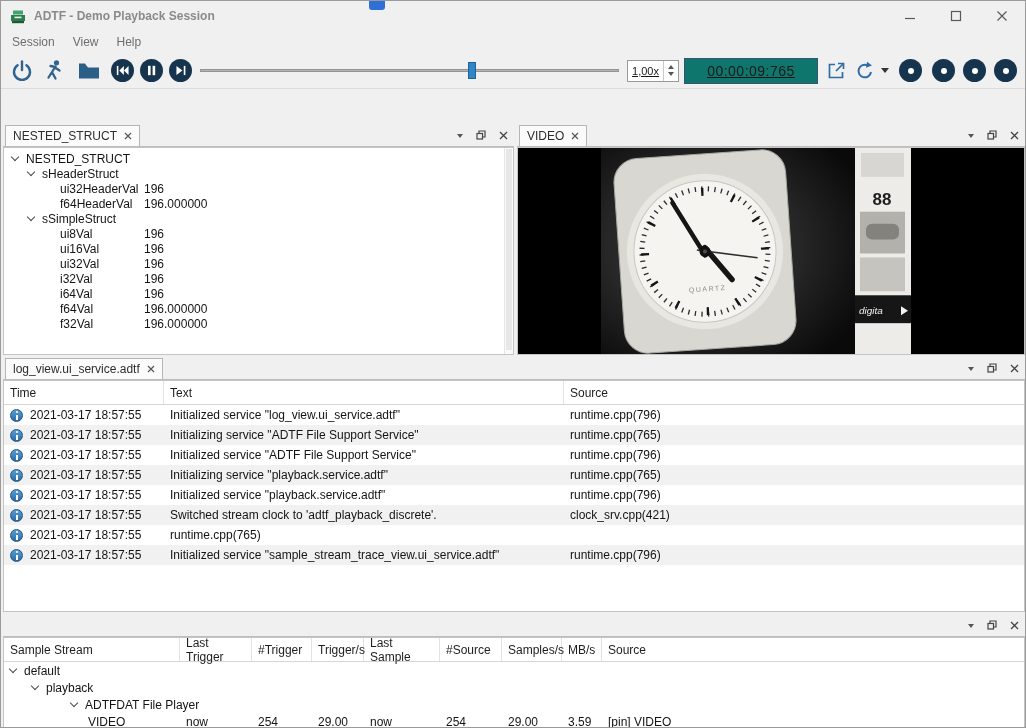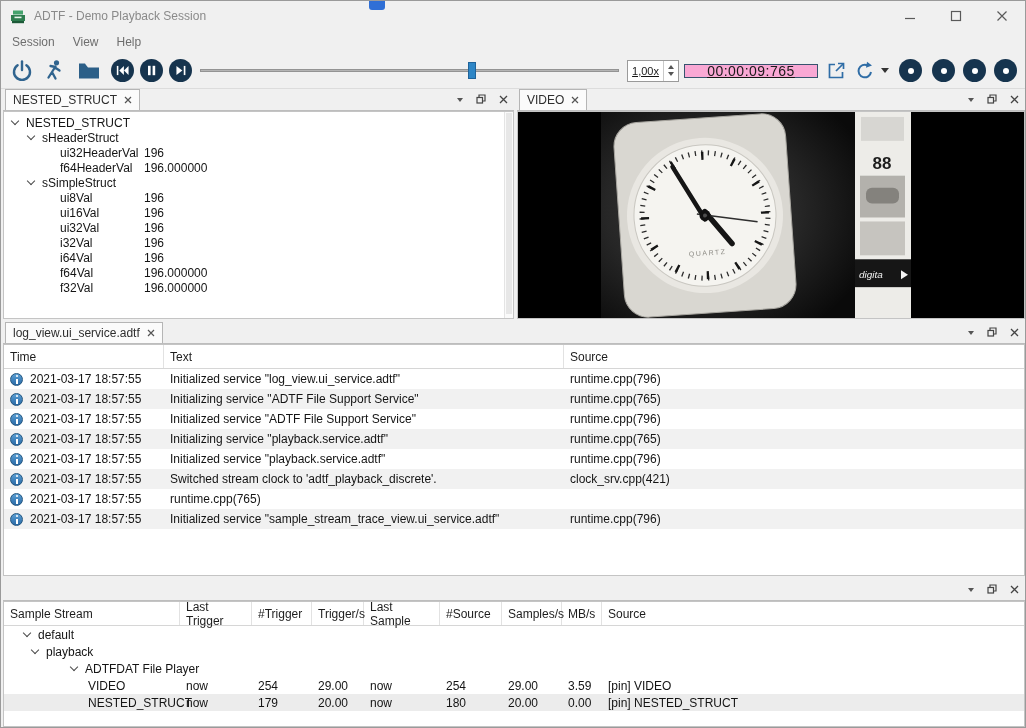--- a/index.html
+++ b/index.html
@@ -3,21 +3,21 @@
 <meta charset="utf-8">
 <style>
   * { margin:0; padding:0; box-sizing:border-box; }
   html,body { width:1026px; height:728px; overflow:hidden; }
   body {
     font-family:"Liberation Sans", sans-serif; font-size:12px;
     background:#f0f0f0; color:#141414; position:relative;
     border:1px solid #9a9a9a;
   }
   
-  .titlebar { position:absolute; left:0; top:0; width:100%; height:30px; display:flex; align-items:center; }
+  .titlebar { position:absolute; left:0; top:0; width:100%; height:30px; display:flex; align-items:center;font-weight:bold; }
   .app-icon { width:18px; height:18px; margin:0 7px 0 8px; display:inline-flex; }
   .title-text { color:#8a8a8a; font-size:12px; }
   .overlay-chip { position:absolute; left:368px; top:0; width:16px; height:9px; background:#2f6fd6; border-radius:0 0 3px 3px; }
   .win-controls { position:absolute; right:0; top:0; height:30px; display:flex; }
   .win-btn { width:46px; height:30px; display:flex; align-items:center; justify-content:center; }
   
   .menubar { position:absolute; left:0; top:30px; width:100%; height:22px; display:flex; align-items:center; padding-left:2px; }
   .menu-item { padding:3px 9px; color:#6e6e6e; }
   
   .toolbar { position:absolute; left:0; top:52px; width:100%; height:36px; display:flex; align-items:center; padding:0 8px; border-bottom:1px solid #dcdcdc;text-decoration:underline; }
@@ -25,25 +25,25 @@
   .circle-btn { width:23px; height:23px; border-radius:50%; background:#16344e; display:flex; align-items:center; justify-content:center; flex:0 0 auto; }
   .dot { width:6px; height:6px; border-radius:50%; background:#fff; }
   .slider { position:relative; flex:1 1 auto; height:23px; margin:0 8px; }
   .slider-track { position:absolute; left:0; right:0; top:10px; height:3px; background:#b4b4b4; border:1px solid #939393; }
   .slider-handle { position:absolute; left:268px; top:3px; width:8px; height:17px; background:#2e86c6; border:1px solid #1f639a; }
   .spin { border:1px solid #9a9a9a; background:#fff; height:22px; display:flex; align-items:center; flex:0 0 auto; }
   .spin-text { padding:0 4px; font-size:11px; color:#1a1a1a; }
   .spin-arrows { display:flex; flex-direction:column; justify-content:center; gap:3px; padding:0 4px; border-left:1px solid #c9c9c9; height:100%; }
   .tri-up { width:0; height:0; border-left:3.5px solid transparent; border-right:3.5px solid transparent; border-bottom:4px solid #555; }
   .tri-down { width:0; height:0; border-left:3.5px solid transparent; border-right:3.5px solid transparent; border-top:4px solid #555; }
-  .time-box { margin-left:5px; width:134px; height:14px; border:1px solid #37536e; background:#f9a8d4; display:flex; align-items:center; justify-content:center; font-size:14px; letter-spacing:.5px; color:#1a1a1a; flex:0 0 auto; }
+  .time-box { margin-left:5px; width:134px; height:26px; border:1px solid #37536e; background:#0f766e; display:flex; align-items:center; justify-content:center; font-size:14px; letter-spacing:.5px; color:#1a1a1a; flex:0 0 auto; }
   .caret { width:0; height:0; border-left:4px solid transparent; border-right:4px solid transparent; border-top:5px solid #333; }
   .gap6 { margin-left:6px; } .gap8 { margin-left:8px; } .gap10 { margin-left:10px; }
   
-  .panel { position:absolute; background:#f0f0f0; }
+  .panel { position:absolute; background:#f0f0f0;margin-top:36px; }
   .panel-bar { position:relative; height:22px; border-bottom:1px solid #bdbdbd; display:flex; align-items:flex-end; padding-left:2px; }
   .tab { height:21px; background:#fbfbfb; border:1px solid #b5b5b5; border-bottom:none; display:flex; align-items:center; padding:0 7px; color:#2e2e2e; }
   .tab-close { margin-left:7px; display:inline-flex; }
   .bar-icons { position:absolute; right:6px; top:4px; display:flex; gap:13px; align-items:center; }
   .panel-content { position:absolute; left:0; right:0; top:22px; bottom:0; background:#fff; border:1px solid #c4c4c4; overflow:hidden; }
   
   .trow { position:relative; height:15px; display:flex; align-items:center; }
   .chev { width:6px; height:6px; border-right:1.5px solid #4a4a4a; border-bottom:1.5px solid #4a4a4a; transform:rotate(45deg); margin-right:8px; margin-top:-3px; flex:0 0 auto; }
   .tval { position:absolute; left:140px; }
   .ind0 { padding-left:8px; } .ind1 { padding-left:24px; } .ind2 { padding-left:56px; }
@@ -62,21 +62,21 @@
   .lc { padding:0 6px; display:flex; align-items:center; gap:7px; overflow:hidden; white-space:nowrap; }
   .info-icon { position:relative; width:13px; height:13px; border-radius:50%; background:linear-gradient(#5a9fd4,#2b6aa6); border:1px solid #24567f; flex:0 0 auto; }
   .info-icon::before { content:""; position:absolute; left:4.6px; top:1.8px; width:2px; height:2px; background:#fff; border-radius:50%; }
   .info-icon::after { content:""; position:absolute; left:4.6px; top:5px; width:2px; height:5px; background:#fff; }
   
   .tw1{width:176px;flex:0 0 auto;} .tw2{width:72px;flex:0 0 auto;} .tw3{width:60px;flex:0 0 auto;}
   .tw4{width:52px;flex:0 0 auto;} .tw5{width:76px;flex:0 0 auto;} .tw6{width:62px;flex:0 0 auto;}
   .tw7{width:60px;flex:0 0 auto;} .tw8{width:40px;flex:0 0 auto;} .tw9{flex:1 1 auto;}
   .srow { position:relative; height:17px; display:flex; align-items:center; }
   .srow.alt { background:#ececec; }
-  .tind0{padding-left:20px;text-align:center;} .tind1{padding-left:28px;} .tind2{padding-left:67px;} .tind3{padding-left:84px;}
+  .tind0{padding-left:6px;text-align:center;} .tind1{padding-left:28px;} .tind2{padding-left:67px;} .tind3{padding-left:84px;}
   .tcell { position:absolute; top:0; height:100%; display:flex; align-items:center; white-space:nowrap; }
   .c1{left:182px;} .c2{left:254px;} .c3{left:314px;} .c4{left:366px;}
   .c5{left:442px;} .c6{left:504px;} .c7{left:564px;} .c8{left:604px;}
 </style>
 </head>
 <body>
 
 <div class="titlebar">
   <span class="app-icon">
     <svg width="18" height="18" viewBox="0 0 18 18">

